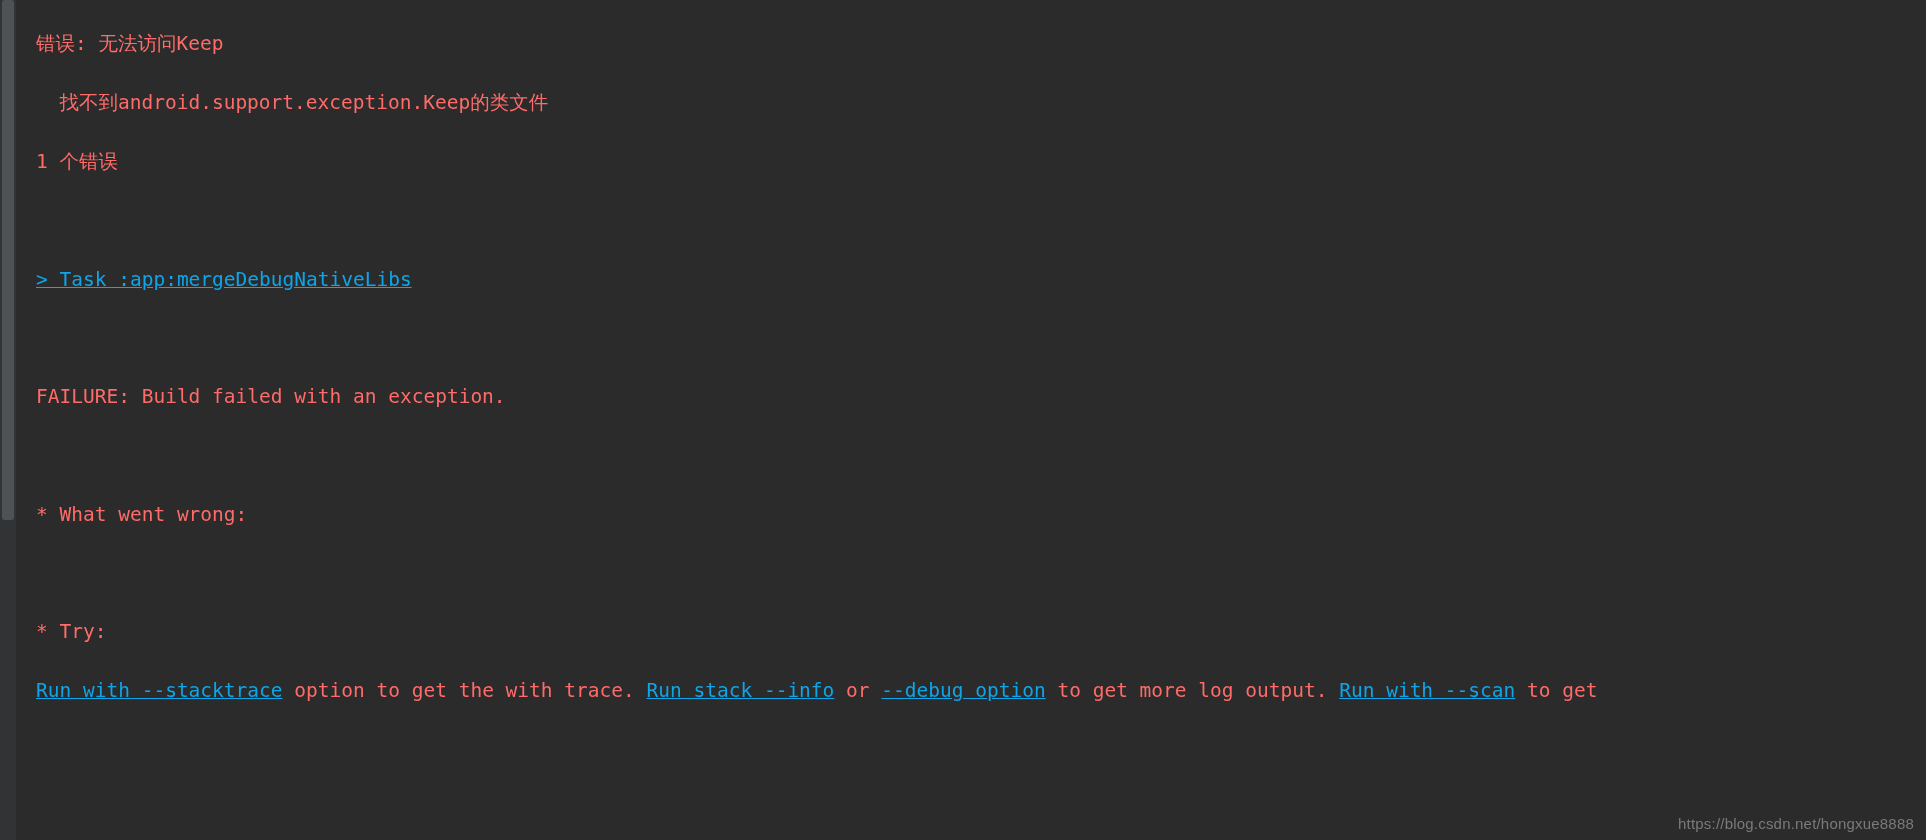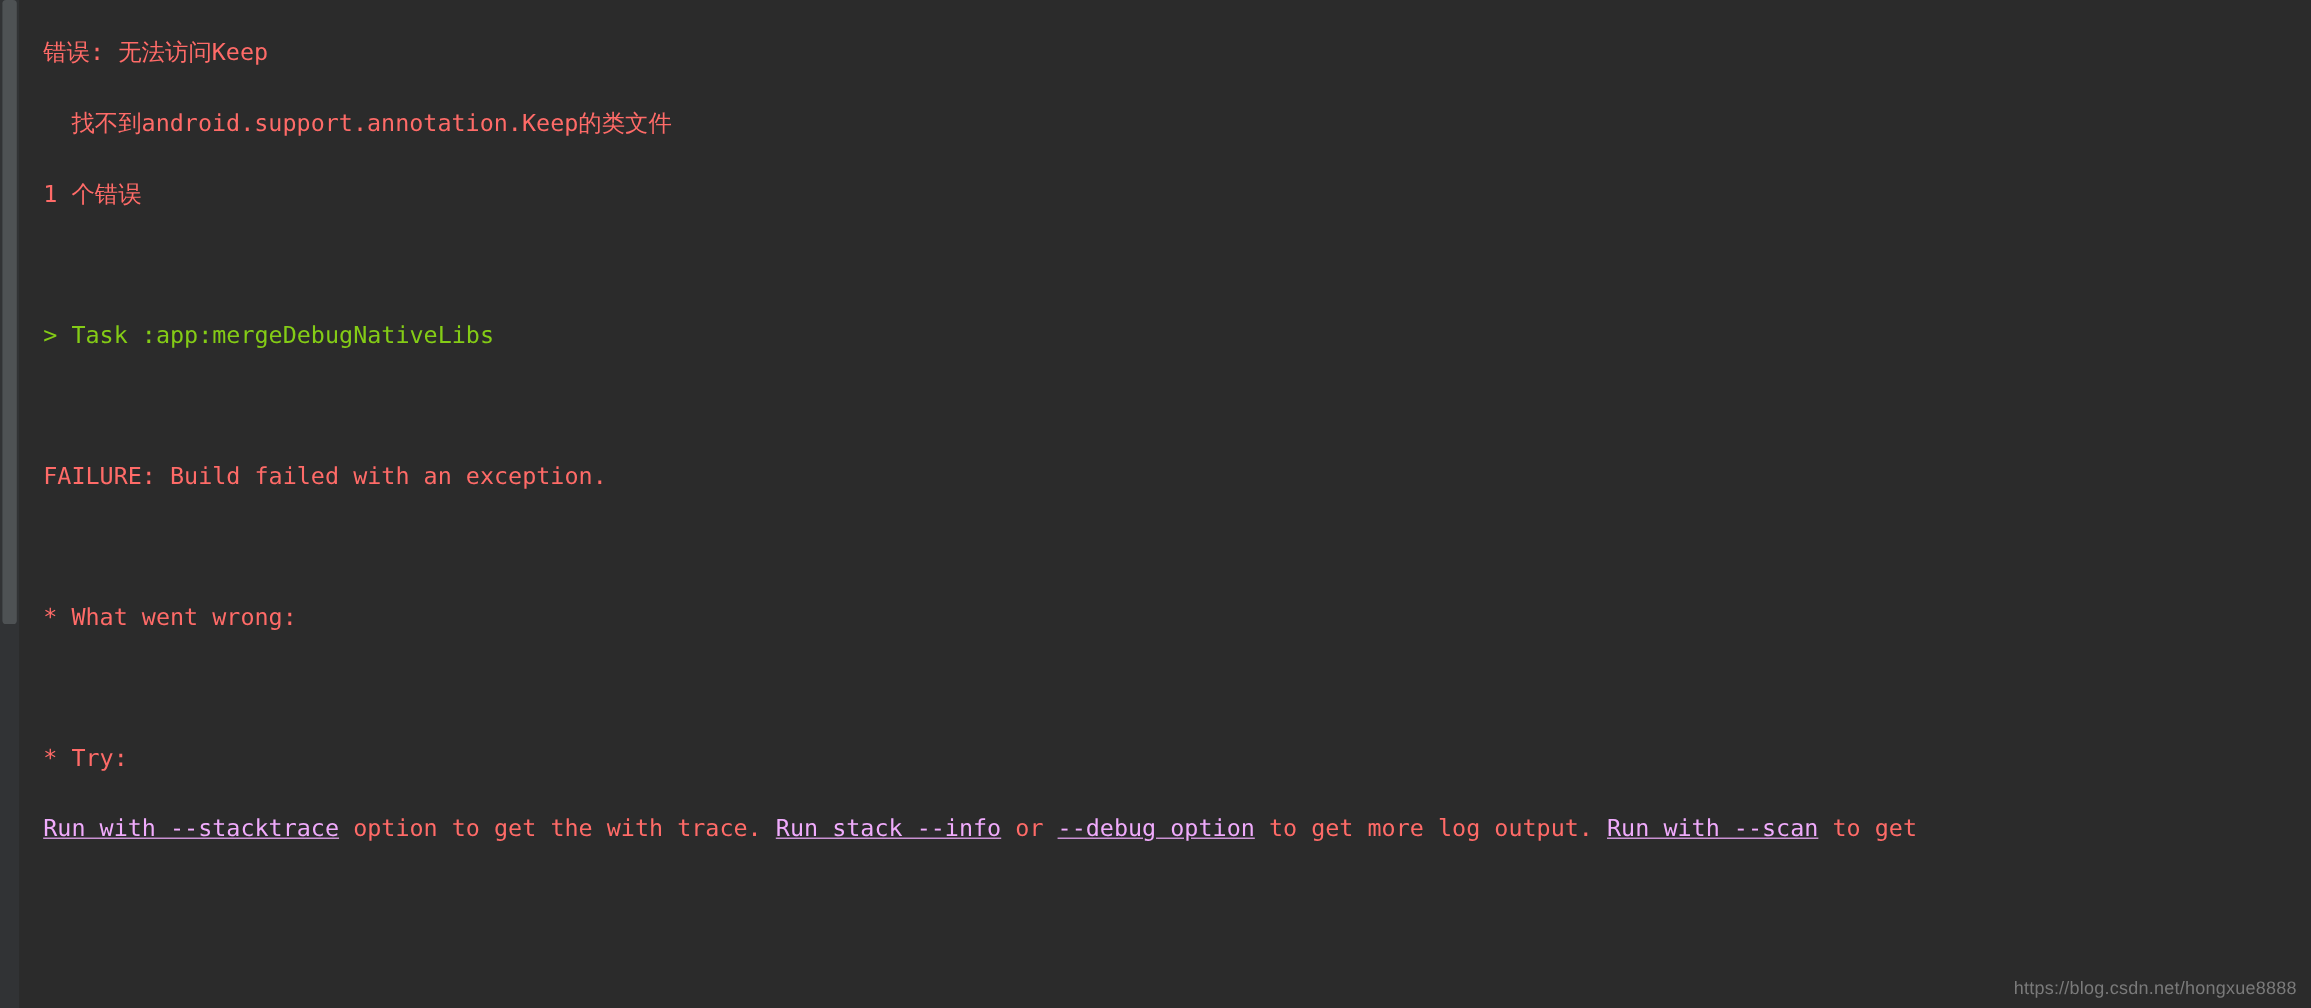--- a/index.html
+++ b/index.html
@@ -33,43 +33,43 @@
     top: 0;
     right: 8px;
     height: 100%;
     font-size: 19.5px;
     line-height: 29.4px;
     white-space: pre;
     color: #bbbbbb;
   }
   .line { display: block; }
   .err  { color: #ff6b68; }   
-  .info { color: #84cc16; }   
-  .link { color: #f0abfc; text-decoration: underline; cursor: pointer; }
+  .info { color: #0ea5e9; text-decoration: underline; }   
+  .link { color: #0ea5e9; text-decoration: underline; cursor: pointer; }
   .blank { height: 29.4px; }
   .watermark {
     position: absolute;
     right: 12px;
     bottom: 8px;
     font-size: 15px;
     color: #7a7a7a;
     font-family: Liberation Sans, sans-serif;
     letter-spacing: 0.2px;
   }
 </style>
 </head>
 <body>
 
 <div class="scrollbar-track">
   <div class="scrollbar-thumb"></div>
 </div>
 
 <div class="console">
 <span class="line err">错误: 无法访问Keep</span>
-<span class="line err">  找不到android.support.annotation.Keep的类文件</span>
+<span class="line err">  找不到android.support.exception.Keep的类文件</span>
 <span class="line err">1 个错误</span>
 <div class="blank"></div>
 <span class="line info">&gt; Task :app:mergeDebugNativeLibs</span>
 <div class="blank"></div>
 <span class="line err">FAILURE: Build failed with an exception.</span>
 <div class="blank"></div>
 <span class="line err">* What went wrong:</span>
 <div class="blank"></div>
 <span class="line err">* Try:</span>
 <span class="line"><span class="link">Run with --stacktrace</span><span class="err"> option to get the with trace. </span><span class="link">Run stack --info</span><span class="err"> or </span><span class="link">--debug option</span><span class="err"> to get more log output. </span><span class="link">Run with --scan</span><span class="err"> to get</span></span>

